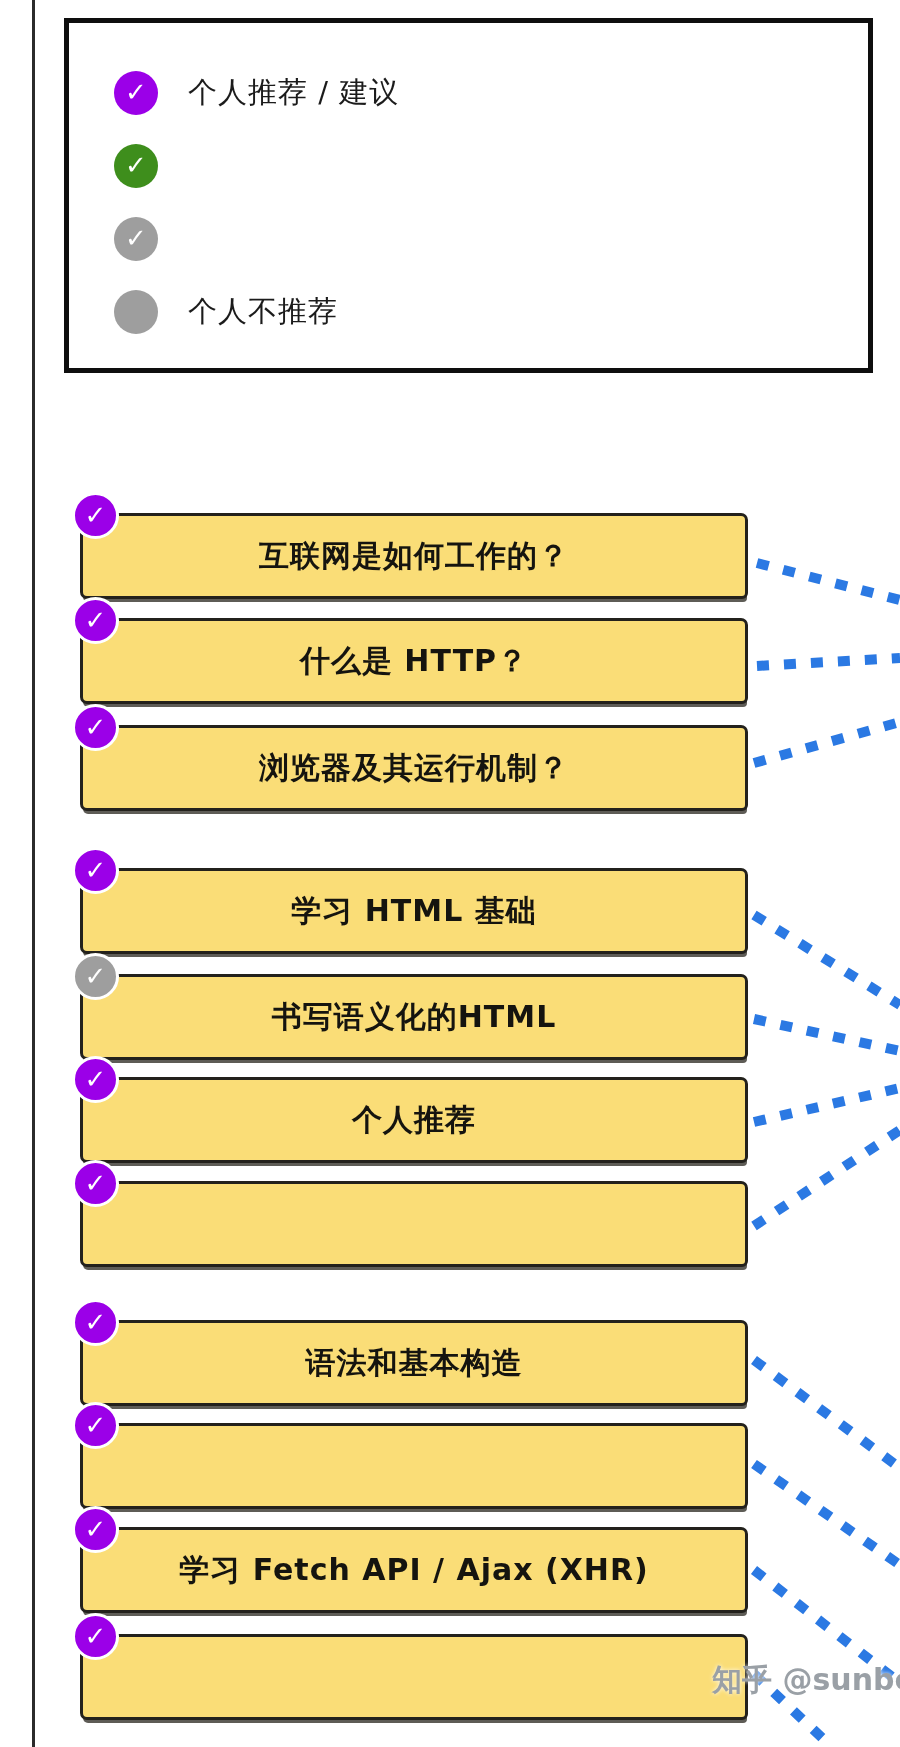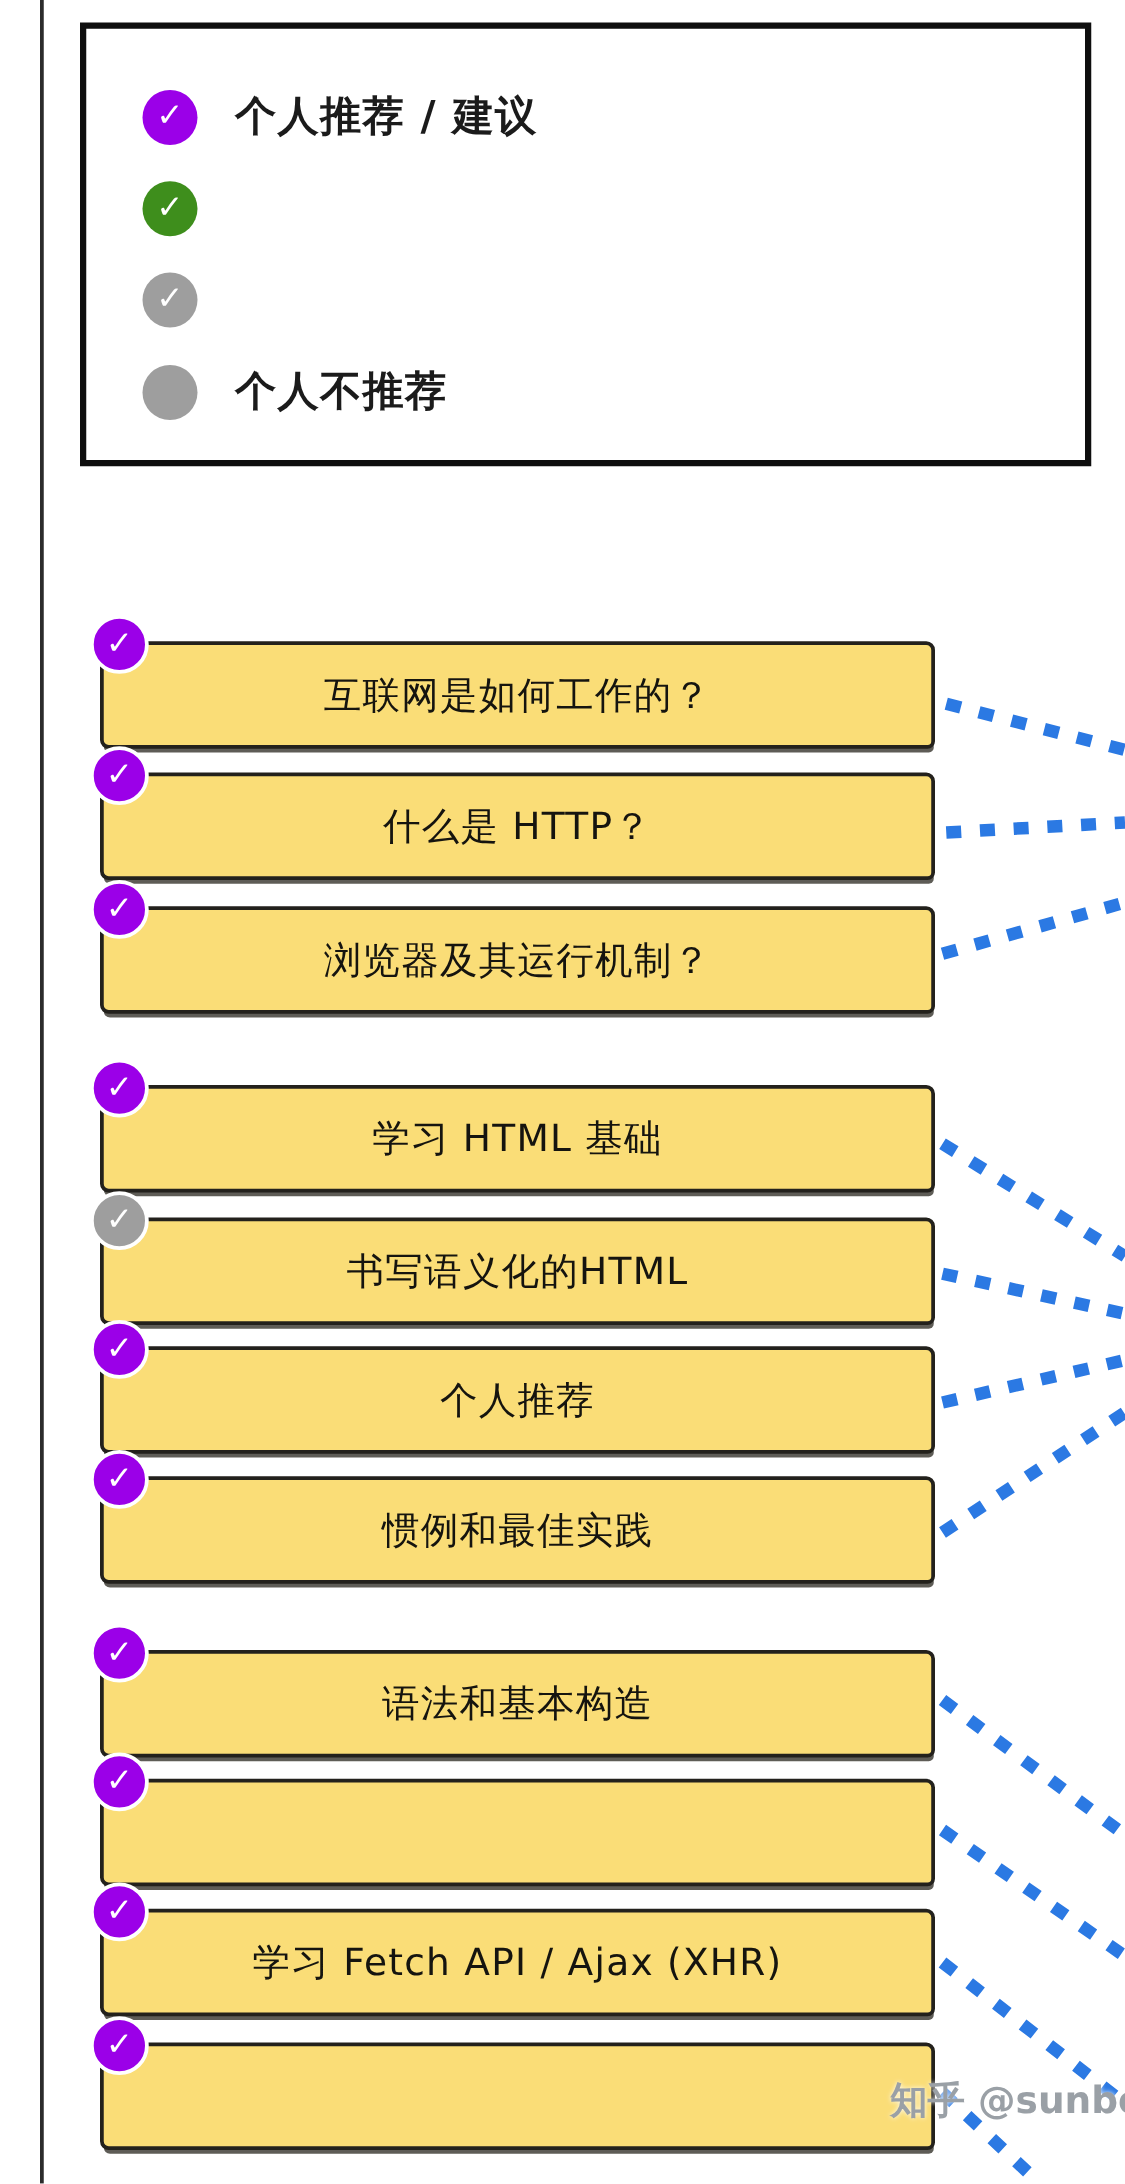--- a/index.html
+++ b/index.html
@@ -42,22 +42,22 @@
     width: 809px; height: 355px;
     background: #ffffff;
     border: 5px solid #0e0e0e;
     display: flex;
     flex-direction: column;
     gap: 29px;
     padding: 48px 0 0 45px;
   }
   .legend-row { display: flex; align-items: center; gap: 30px; }
   .legend-label {
-    font-size: 33px;
-    font-weight: 700;
+    font-size: 29px;
+    font-weight: 400;
     color: #1b1b1b;
     letter-spacing: 1px;
     white-space: nowrap;
   }
 
   
   .circle {
     display: inline-flex;
     align-items: center;
     justify-content: center;
@@ -86,21 +86,21 @@
     border: 3px solid #23211c;
     border-radius: 5px 7px 6px 7px;
     box-shadow: 1px 5px 0 -2px rgba(40, 38, 30, 0.75);
     display: flex;
     align-items: center;
     justify-content: center;
     cursor: pointer;
   }
   .node-label {
     font-size: 30px;
-    font-weight: 400;
+    font-weight: 700;
     color: #15140f;
     letter-spacing: 1px;
     white-space: nowrap;
   }
   .node .badge {
     position: absolute;
     left: -11px; top: -24px;
     width: 47px; height: 47px;
     border: 3px solid #ffffff;
     z-index: 3;
@@ -199,21 +199,20 @@
   <div class="node" style="top:1077px">
     <span class="circle badge purple">
         <span class="check">✓</span>
       </span>
     <span class="node-label">个人推荐</span>
   </div>
   <div class="node" style="top:1181px">
     <span class="circle badge purple">
         <span class="check">✓</span>
       </span>
-    <span class="node-label">惯例和最佳实践</span>
   </div>
 
   <div class="node" style="top:1320px">
     <span class="circle badge purple">
         <span class="check">✓</span>
       </span>
     <span class="node-label">语法和基本构造</span>
   </div>
   <div class="node" style="top:1423px">
     <span class="circle badge purple">

